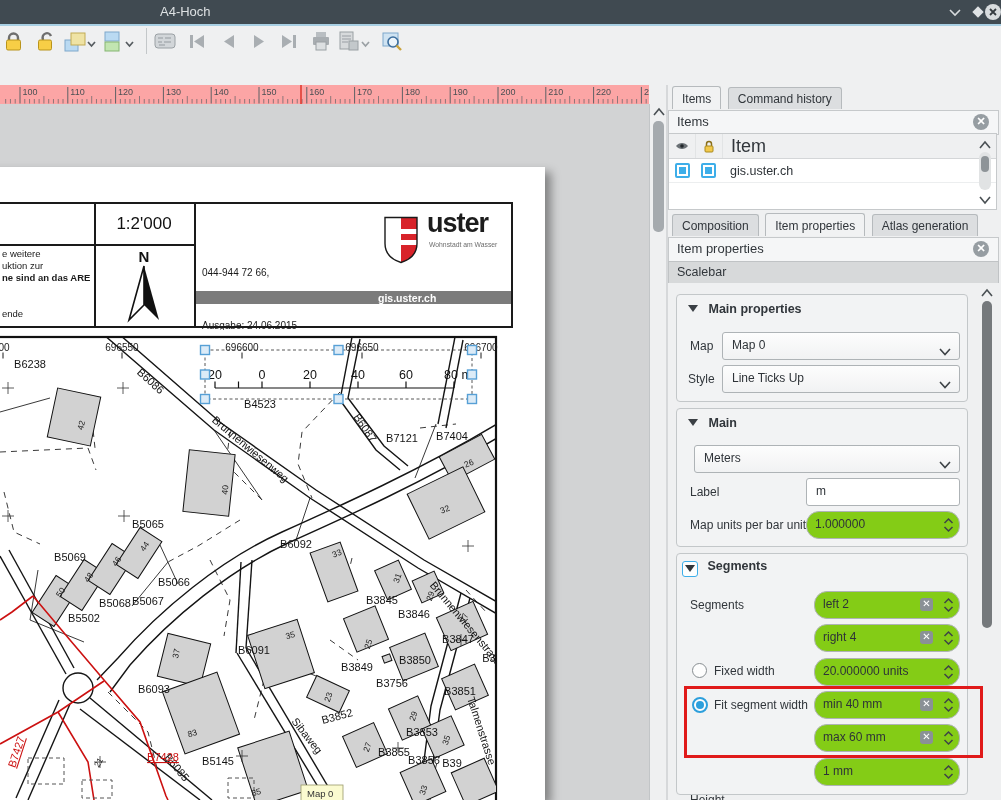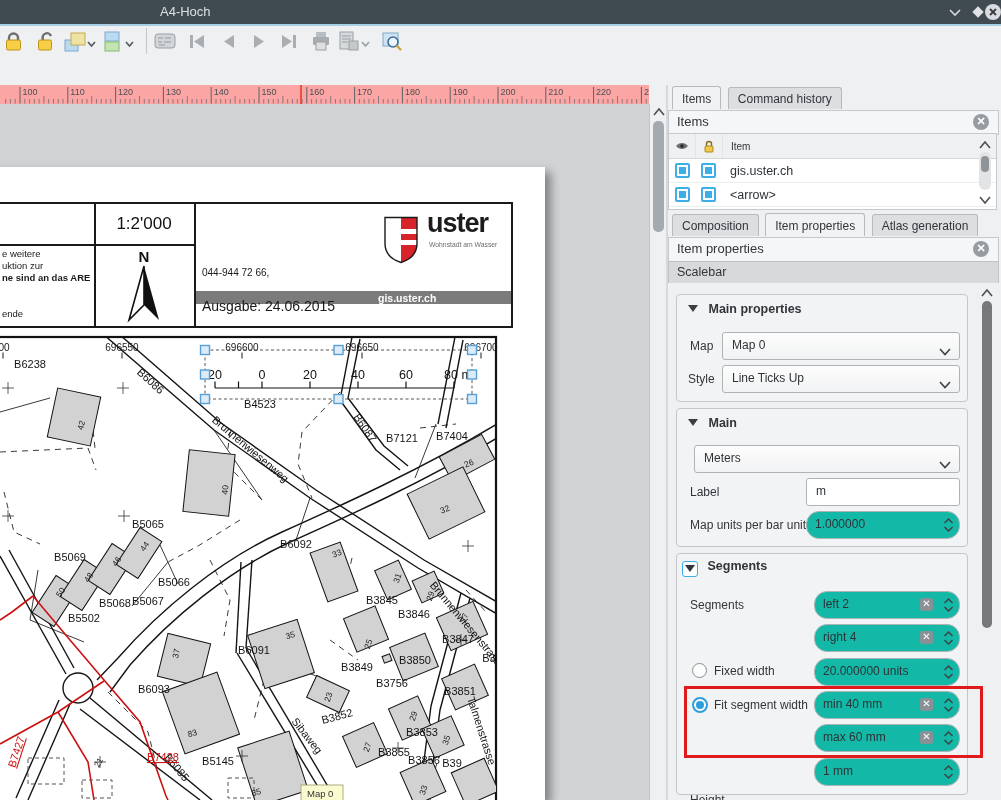--- a/index.html
+++ b/index.html
@@ -26,21 +26,21 @@
   .vline{position:absolute;width:2px;background:#1a1a1a;}
   .hline{position:absolute;height:2px;background:#1a1a1a;}
   .clip-line{position:absolute;left:2px;font-size:9.5px;color:#1a1a1a;white-space:nowrap;}
   .scale-txt{position:absolute;left:94px;top:0;width:100px;height:40px;line-height:40px;text-align:center;font-size:17px;color:#111;}
   .north-n{position:absolute;left:94px;top:44px;width:100px;text-align:center;font-size:15px;font-weight:bold;color:#111;}
   .org-block{position:absolute;left:202px;top:13px;font-size:10px;line-height:11px;color:#1a1a1a;}
   .phone{position:absolute;left:202px;top:63px;font-size:10px;color:#1a1a1a;}
   .banner{position:absolute;left:196px;top:87px;width:315px;height:13px;background:#7b7b7b;}
   .banner-red{position:absolute;left:177px;top:0;width:138px;height:13px;}
   .banner-red span{position:absolute;left:5px;top:1px;font-size:10.5px;font-weight:bold;color:#fff;}
-  .issue{position:absolute;left:202px;top:94px;font-size:14px;color:#1a1a1a;}
+  .issue{position:absolute;left:202px;top:116px;font-size:10px;color:#1a1a1a;}
   .logo-title{position:absolute;left:427px;top:4px;font-size:27px;font-weight:bold;letter-spacing:-1px;color:#1c1c1c;}
   .logo-tag{position:absolute;left:429px;top:37px;font-size:6.8px;color:#6d6d6d;}
   
   .mlbl{font-family:"Liberation Sans",sans-serif;font-size:11px;fill:#141414;}
   .msm{font-size:8.5px;fill:#222;}
   .mred{fill:#cc1111;}
   .mco{font-family:"Liberation Sans",sans-serif;font-size:10px;fill:#1a1a1a;}
   .msb{font-family:"Liberation Sans",sans-serif;font-size:12.5px;fill:#111;}
   .mtt{font-family:"Liberation Sans",sans-serif;font-size:9.5px;fill:#333;}
   
@@ -51,42 +51,42 @@
   .tabs{height:23px;}
   .tab{display:inline-block;padding:4px 9px 3px 9px;font-size:12px;color:#31363b;background:#dcdee0;
        border:1px solid #b6babd;border-bottom:none;border-radius:3px 3px 0 0;margin-right:2px;vertical-align:bottom;}
   .tab.active{background:#f1f2f3;padding-top:5px;}
   .dock-title{background:#f5f6f7;border:1px solid #c6c9cb;font-size:13px;line-height:21px;padding-left:8px;}
   .dock-close{position:absolute;right:9px;top:3px;width:16px;height:16px;border-radius:50%;background:#969da2;
               color:#fff;font-size:11px;font-weight:bold;text-align:center;line-height:15px;}
   .itable{background:#fff;border:1px solid #c6c9cb;}
   .itable-head{height:24px;background:#eff0f1;border-bottom:1px solid #d4d6d8;display:flex;align-items:center;}
   .col-cb{width:26px;text-align:center;border-right:1px solid #e2e4e5;height:100%;display:flex;align-items:center;justify-content:center;}
-  .col-item{padding-left:8px;font-size:10px;}
+  .col-item{padding-left:8px;font-size:18px;}
   .itable-row{height:23px;display:flex;align-items:center;border-bottom:1px solid #eceeef;}
   .cbox{display:inline-block;width:11px;height:11px;border:2px solid #3daee9;border-radius:2px;background:#fff;position:relative;}
   .cbox::after{content:"";position:absolute;left:2px;top:2px;width:7px;height:7px;background:#3daee9;}
   .item-label{padding-left:9px;font-size:12.5px;color:#2e3338;}
   .mini-chev{position:absolute;right:5px;width:12px;height:10px;}
   .sect-head{background:#d7d9da;border:1px solid #c0c3c5;font-size:12.5px;line-height:20px;padding-left:8px;}
   .props-bg{background:#eff0f1;}
   .group{border:1px solid #c3c7c9;border-radius:4px;background:#f2f3f4;}
   .gr-head{position:absolute;font-size:12.5px;font-weight:bold;color:#31363b;}
   .tri{display:inline-block;width:0;height:0;border-left:5px solid transparent;border-right:5px solid transparent;
        border-top:7px solid #3a3f44;margin-right:7px;vertical-align:1px;}
   .tri-box{display:inline-block;width:14px;height:14px;border:1.5px solid #3daee9;border-radius:3px;background:#fdfefe;
            text-align:center;margin-right:6px;vertical-align:-3px;}
   .tri-box .tri{margin:3px 0 0 0;border-top-color:#31363b;}
   .flabel{font-size:12px;color:#31363b;white-space:nowrap;}
   .combo{background:linear-gradient(#fdfdfd,#f1f2f3);border:1px solid #aeb3b6;border-radius:3px;}
   .combo-val{position:absolute;left:9px;top:5px;font-size:12px;color:#2e3338;}
   .combo-arrow{position:absolute;right:8px;top:9px;}
   .tinput{background:#fff;border:1px solid #aeb3b6;border-radius:3px;}
   .tinput .combo-val{top:5px;}
-  .spin{background:#14b8a6;border:1px solid #aeb3b6;border-radius:13px;}
+  .spin{background:#84cc16;border:1px solid #aeb3b6;border-radius:13px;}
   .spin-val{position:absolute;left:8px;top:5px;font-size:12px;color:#2e3338;}
   .clear-btn{position:absolute;right:26px;top:6px;width:13px;height:13px;background:#8a9196;border-radius:3px;
              color:#fff;font-size:10px;line-height:12px;text-align:center;}
   .spinner{position:absolute;right:5px;top:5px;width:11px;height:16px;}
   .radio{width:13px;height:13px;border:1px solid #878d91;border-radius:50%;background:#fdfdfd;}
   .radio.checked{border:2px solid #2d9fdc;width:12px;height:12px;}
   .radio.checked::after{content:"";position:absolute;left:2px;top:2px;width:8px;height:8px;border-radius:50%;background:#2d9fdc;}
   .red-annot{border:3px solid #e01a1a;z-index:60;}
   .pscroll-track{left:980px;top:288px;width:14px;height:510px;}
   .pscroll-thumb{position:absolute;left:2px;top:13px;width:10px;height:327px;background:#75797c;border-radius:5px;}
@@ -655,29 +655,20 @@
   <div id="items-rows">
       <div class="itable-row">
         <span class="col-cb" style="border-right: none;">
           <span class="cbox"></span>
         </span>
         <span class="col-cb" style="border-right: none;">
           <span class="cbox"></span>
         </span>
         <span class="item-label">gis.uster.ch</span>
       </div>
-      <div class="itable-row">
-        <span class="col-cb" style="border-right: none;">
-          <span class="cbox"></span>
-        </span>
-        <span class="col-cb" style="border-right: none;">
-          <span class="cbox"></span>
-        </span>
-        <span class="item-label">&lt;arrow&gt;</span>
-      </div>
     </div>
   <svg class="mini-chev" style="top:6px;">
       <polyline points="1,8 6,2 11,8" fill="none" stroke="#4a5054" stroke-width="1.6"></polyline>
     </svg>
   <div class="abs" style="right:5px;top:18px;width:12px;height:38px;background:#e1e3e4;border-radius:6px;">
     <div class="abs" style="left:2px;top:4px;width:8px;height:16px;background:#8e9498;border-radius:4px;"></div>
   </div>
   <svg class="mini-chev" style="top:61px;">
       <polyline points="1,2 6,8 11,2" fill="none" stroke="#4a5054" stroke-width="1.6"></polyline>
     </svg>

